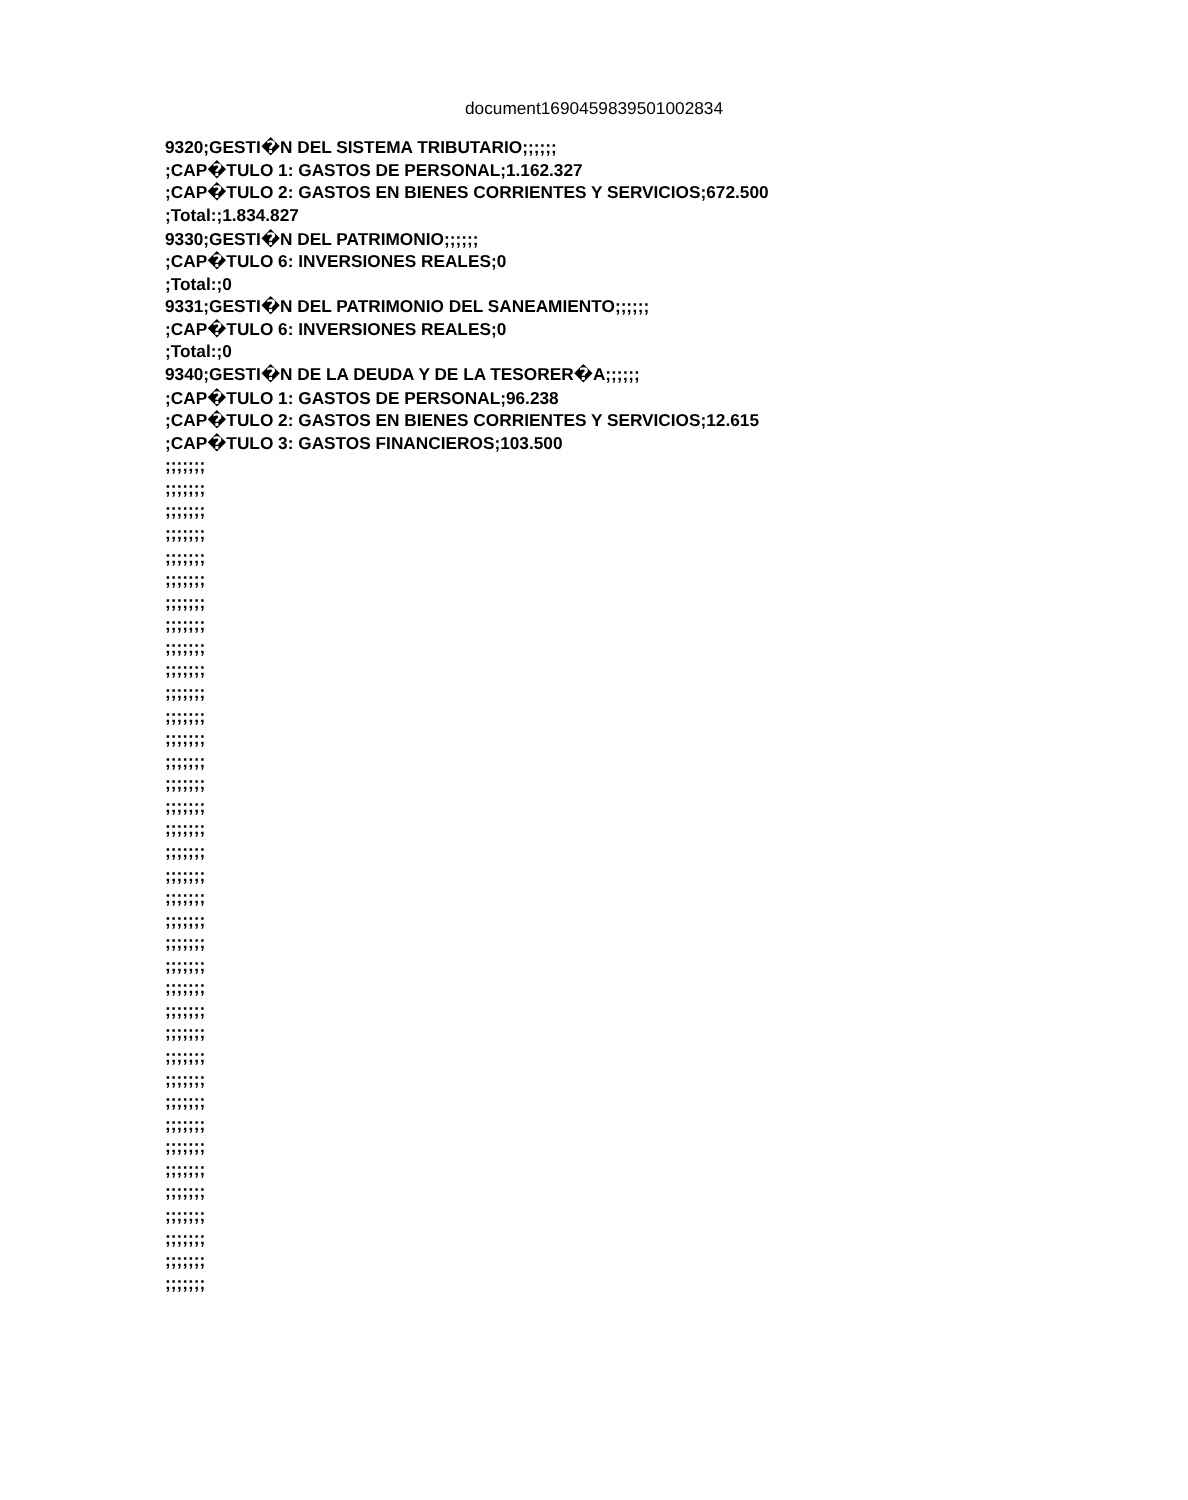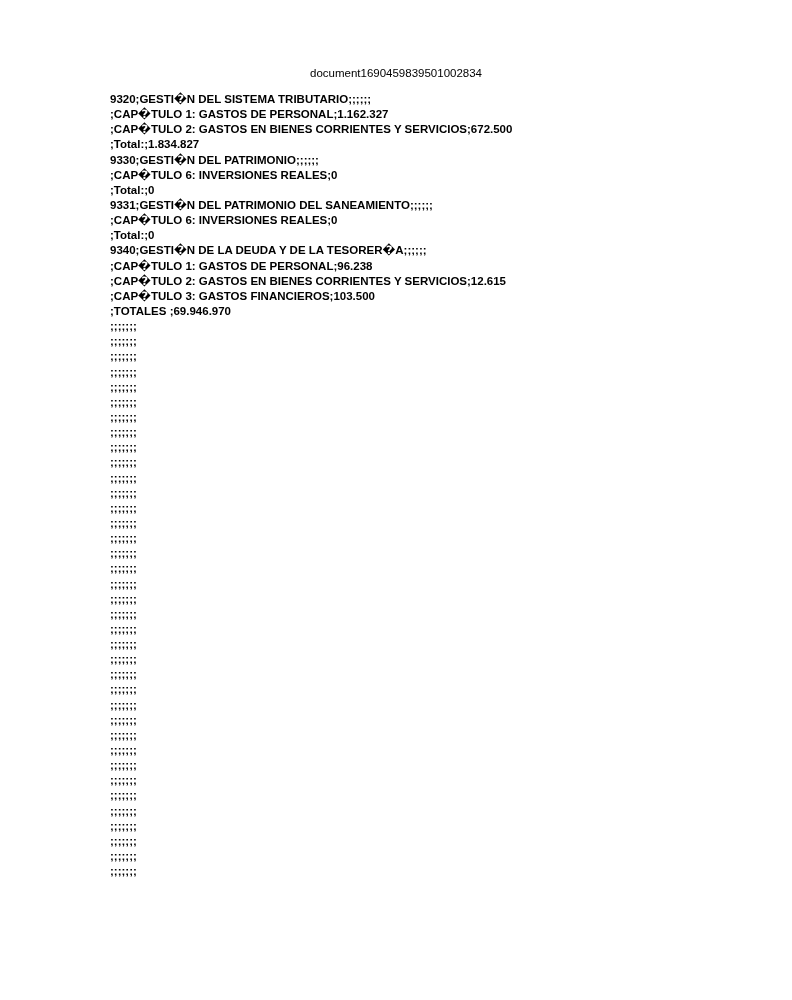--- a/index.html
+++ b/index.html
@@ -67,21 +67,20 @@
       <div class="csv-line">9330;GESTI�N DEL PATRIMONIO;;;;;;</div>
       <div class="csv-line">;CAP�TULO 6: INVERSIONES REALES;0</div>
       <div class="csv-line">;Total:;0</div>
       <div class="csv-line">9331;GESTI�N DEL PATRIMONIO DEL SANEAMIENTO;;;;;;</div>
       <div class="csv-line">;CAP�TULO 6: INVERSIONES REALES;0</div>
       <div class="csv-line">;Total:;0</div>
       <div class="csv-line">9340;GESTI�N DE LA DEUDA Y DE LA TESORER�A;;;;;;</div>
       <div class="csv-line">;CAP�TULO 1: GASTOS DE PERSONAL;96.238</div>
       <div class="csv-line">;CAP�TULO 2: GASTOS EN BIENES CORRIENTES Y SERVICIOS;12.615</div>
       <div class="csv-line">;CAP�TULO 3: GASTOS FINANCIEROS;103.500</div>
-      <div class="csv-line">;TOTALES ;69.946.970</div>
       <div class="csv-filler-line">;;;;;;;</div>
       <div class="csv-filler-line">;;;;;;;</div>
       <div class="csv-filler-line">;;;;;;;</div>
       <div class="csv-filler-line">;;;;;;;</div>
       <div class="csv-filler-line">;;;;;;;</div>
       <div class="csv-filler-line">;;;;;;;</div>
       <div class="csv-filler-line">;;;;;;;</div>
       <div class="csv-filler-line">;;;;;;;</div>
       <div class="csv-filler-line">;;;;;;;</div>
       <div class="csv-filler-line">;;;;;;;</div>

